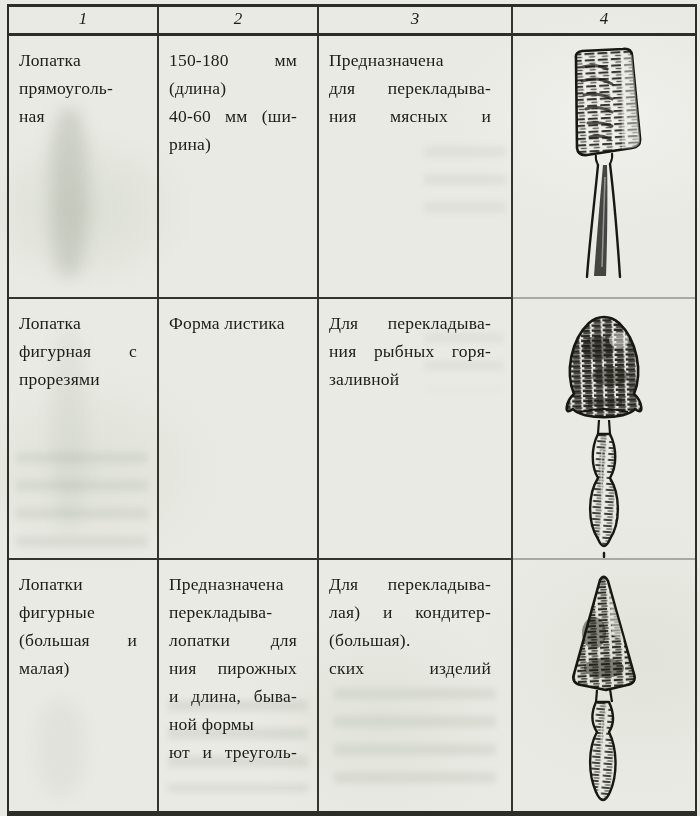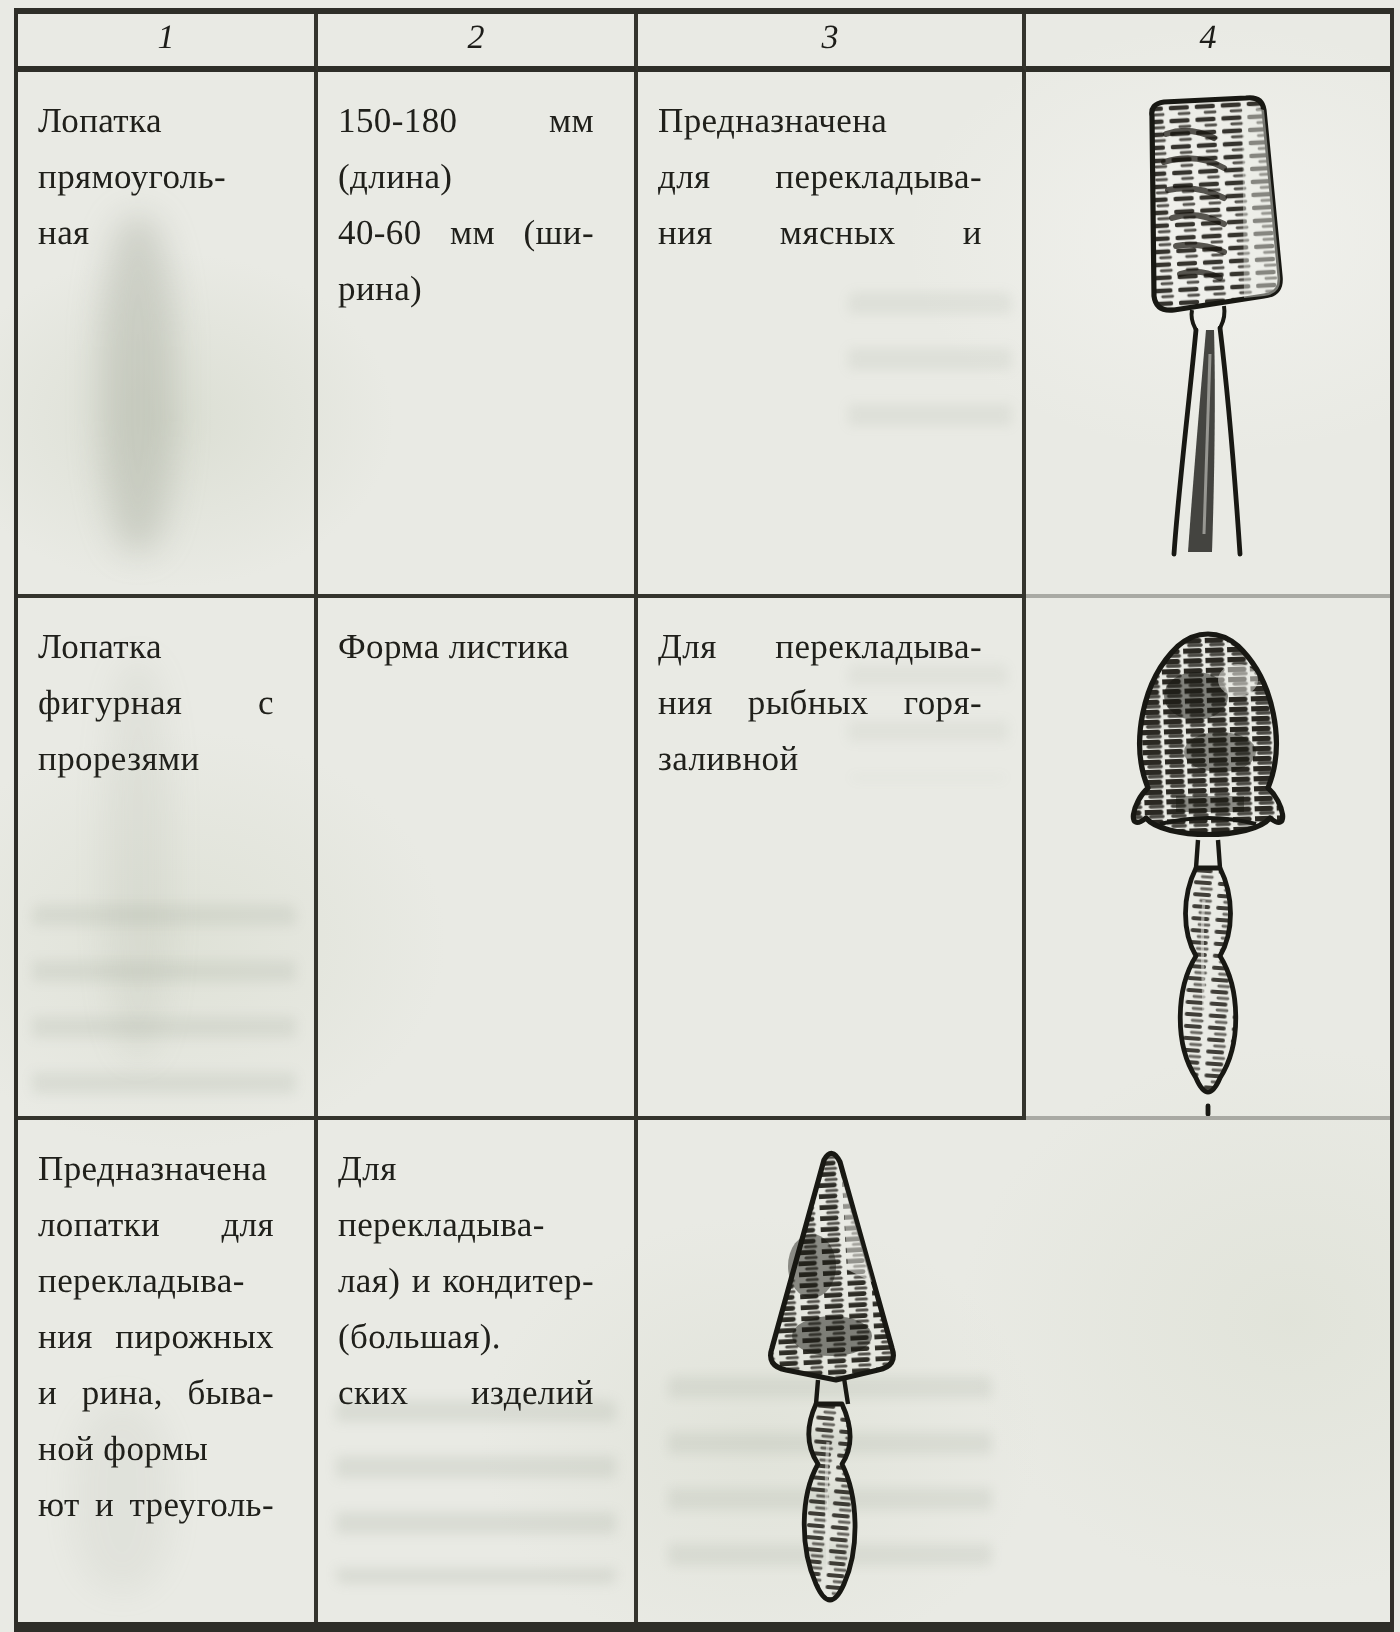--- a/index.html
+++ b/index.html
@@ -147,25 +147,31 @@
         <ellipse cx="61" cy="30" rx="10" ry="8" fill="#e9eae4" opacity=".5"></ellipse>
         <path d="M22 102 Q46 96 70 102" stroke="#181813" stroke-width="2" fill="none"></path>
         <path d="M41 110 L40 124 M51 110 L52 124" stroke="#181813" stroke-width="2.2" fill="none"></path>
         <path d="M40 124 C33 138 33 156 40 168 C30 184 29 212 40 229 Q46 243 52 229 C63 212 62 184 52 168 C59 156 59 138 52 124 Z" fill="url(#p2m)" stroke="#181813" stroke-width="2.4" stroke-linejoin="round"></path>
         <path d="M46 243 L46 247" stroke="#181813" stroke-width="2.4" stroke-linecap="round" fill="none"></path>
         <path d="M44 140 C42 160 44 180 44 200" stroke="#e9eae4" stroke-width="1.6" fill="none" opacity=".55"></path>
       </svg>
     </div>
 
     <div class="cell txt vline">
+        <div class="line">Лопатки</div>
+        <div class="line">фигурные</div>
+        <div class="line">(большая и</div>
+        <div class="line last">малая)</div>
+      </div>
+    <div class="cell txt vline">
         <div class="line">Предназначена</div>
+        <div class="line">перекладыва-</div>
         <div class="line">лопатки для</div>
-        <div class="line">перекладыва-</div>
         <div class="line">ния пирожных</div>
-        <div class="line">и рина, быва-</div>
+        <div class="line">и длина, быва-</div>
         <div class="line last">ной формы</div>
         <div class="line">ют и треуголь-</div>
       </div>
     <div class="cell txt vline">
         <div class="line">Для перекладыва-</div>
         <div class="line">лая) и кондитер-</div>
         <div class="line last">(большая).</div>
         <div class="line">ских изделий</div>
       </div>
     <div class="cell pic" aria-label="triangular-spatula">

